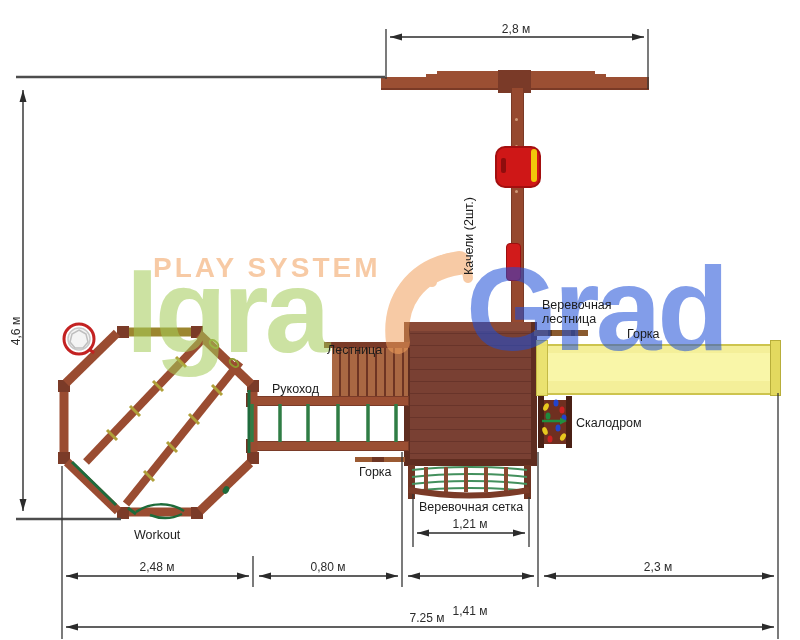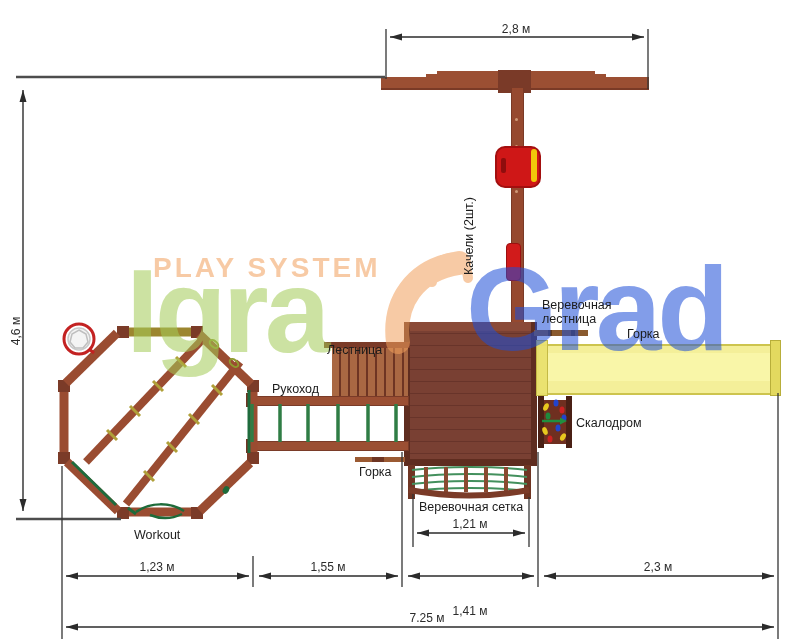--- a/index.html
+++ b/index.html
@@ -274,20 +274,20 @@
   <div class="lbl" id="lbl-ropeladder">Веревочная лестница</div>
   <div class="lbl" id="lbl-slide">Горка</div>
   <div class="lbl" id="lbl-monkey">Рукоход</div>
   <div class="lbl" id="lbl-rope">Горка</div>
   <div class="lbl" id="lbl-climbwall">Скалодром</div>
   <div class="lbl ctr" id="lbl-net">Веревочная сетка</div>
   <div class="lbl" id="lbl-workout">Workout</div>
 
   <div class="dim-lbl ctr" id="dim-top">2,8 м</div>
   <div class="dim-lbl" id="dim-left">4,6 м</div>
-  <div class="dim-lbl ctr" id="dim-s1">1,23 м</div>
-  <div class="dim-lbl ctr" id="dim-s2">1,55 м</div>
+  <div class="dim-lbl ctr" id="dim-s1">2,48 м</div>
+  <div class="dim-lbl ctr" id="dim-s2">0,80 м</div>
   <div class="dim-lbl ctr" id="dim-s3">1,41 м</div>
   <div class="dim-lbl ctr" id="dim-s4">2,3 м</div>
   <div class="dim-lbl ctr" id="dim-total">7.25 м</div>
   <div class="dim-lbl ctr" id="dim-net">1,21 м</div>
 
 </div>
 
 </body></html>

